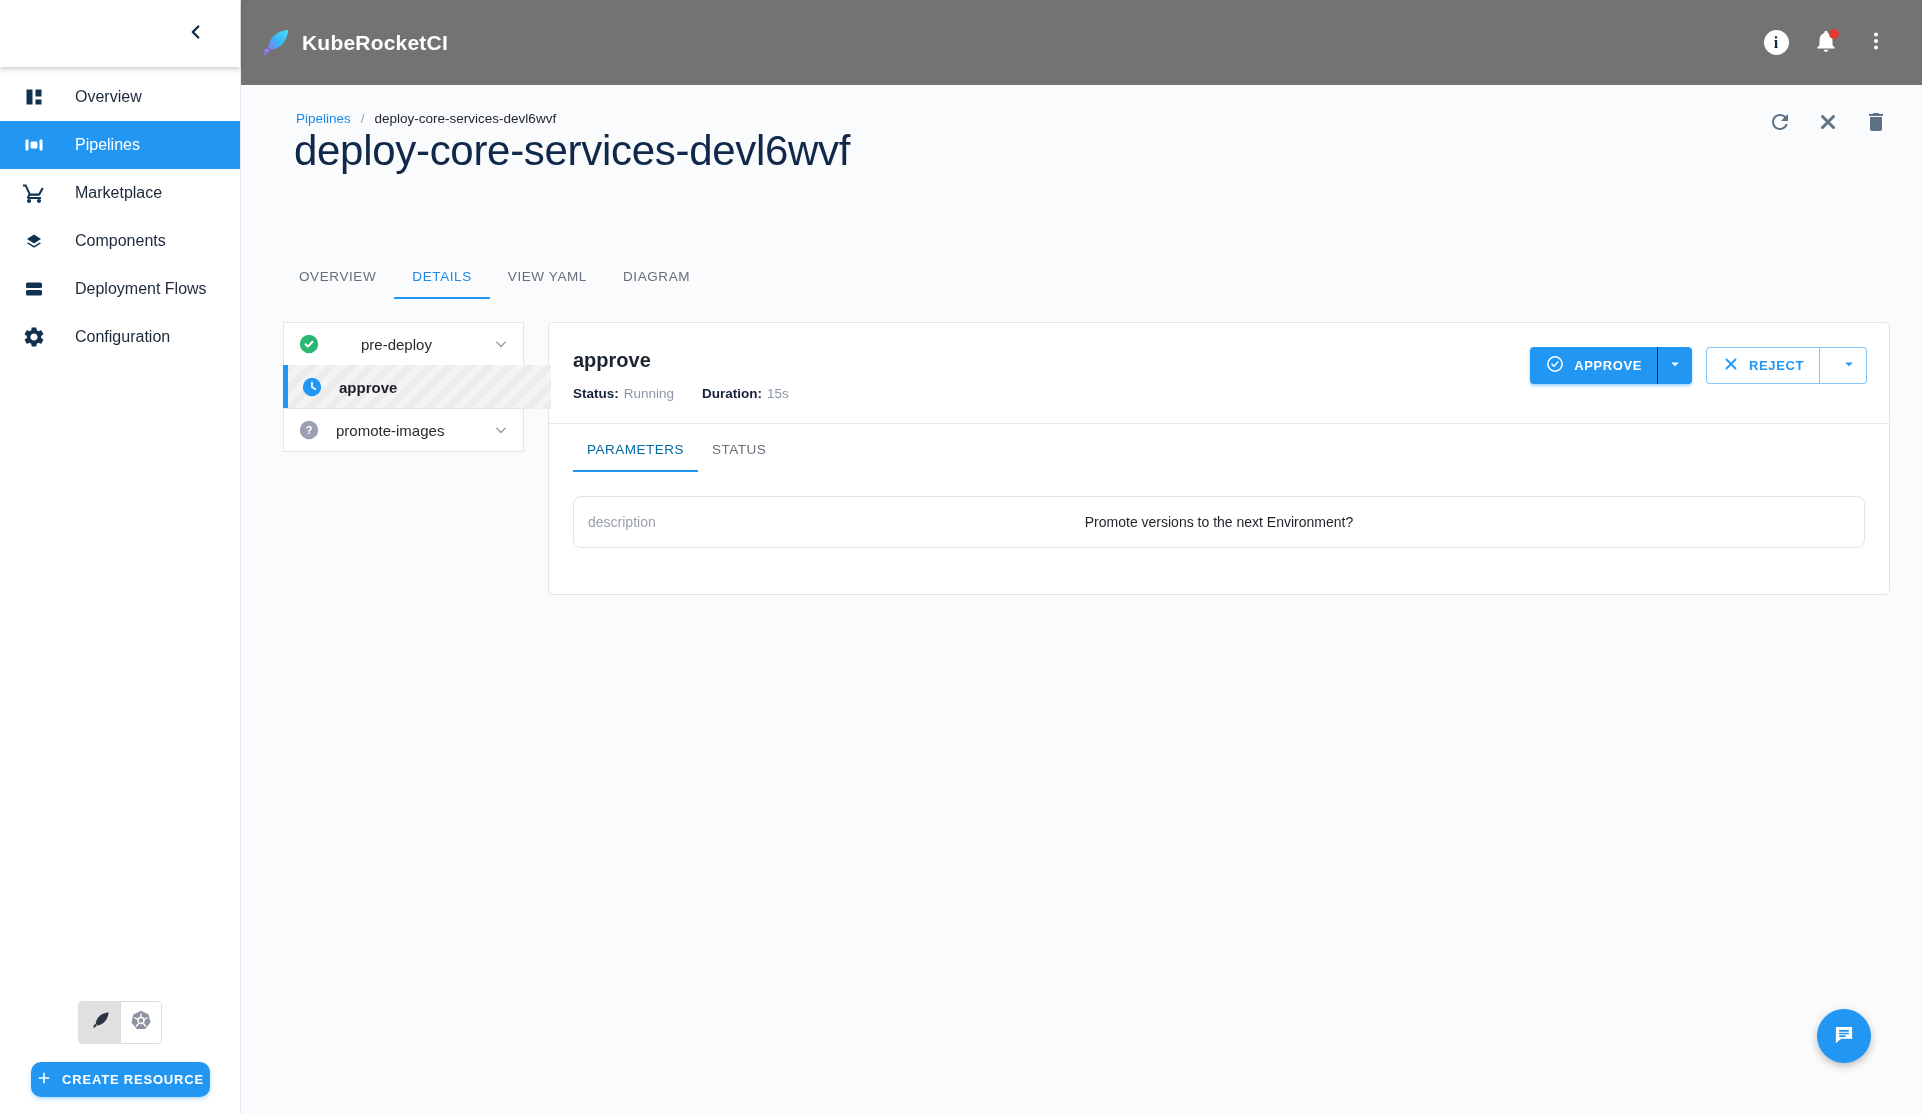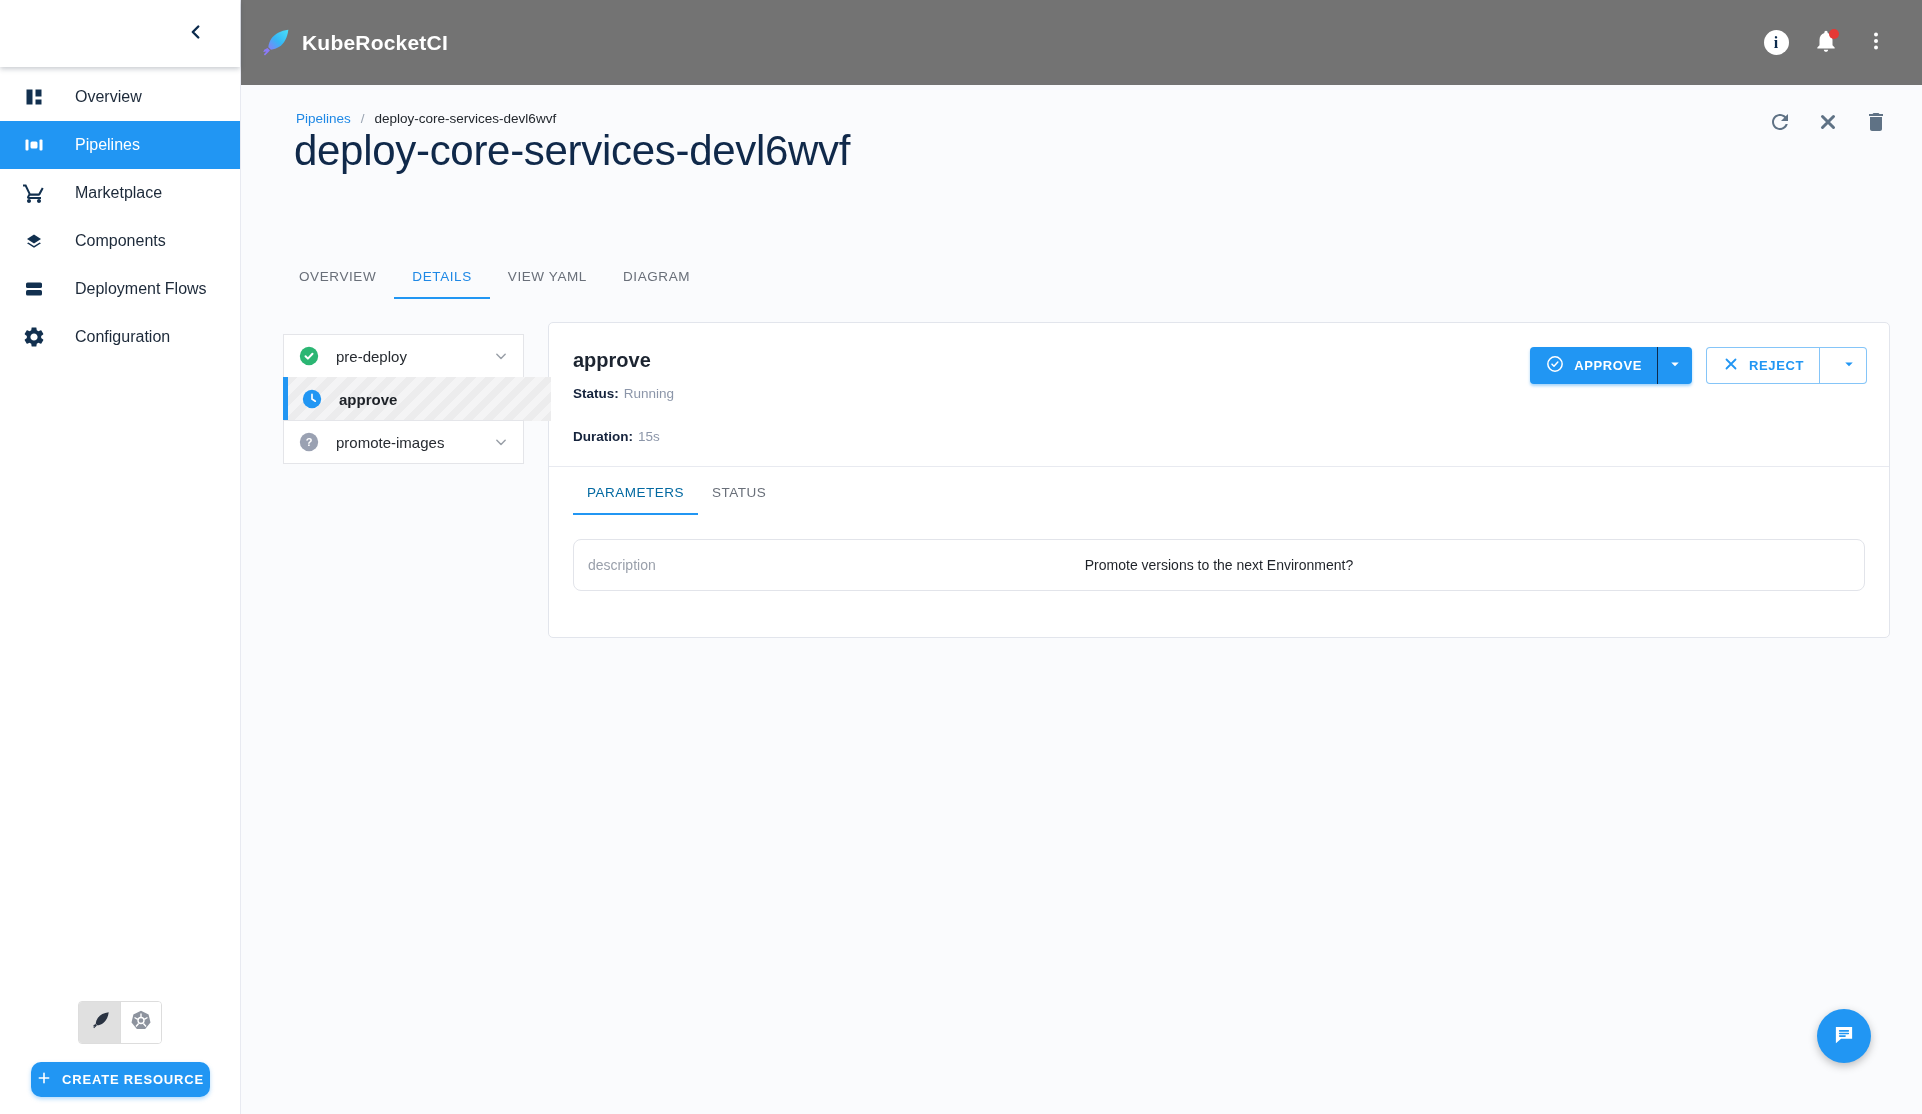--- a/index.html
+++ b/index.html
@@ -46,33 +46,33 @@
 
   .page-tabs { position:absolute; left:40px; top:188px; display:flex; }
   .page-tab { height:44px; padding:0 18px; display:flex; align-items:center; font-size:13.5px; font-weight:500; letter-spacing:0.6px; color:#696f79; cursor:pointer; border-bottom:2px solid transparent; background:transparent; border-top:none; border-left:none; border-right:none; font-family:"Liberation Sans", sans-serif; }
   .page-tab.active { color:#1e88e5; border-bottom-color:#2196f3; }
 
   .content-row { position:absolute; left:42px; top:255px; right:32px; display:flex; align-items:flex-start; }
 
   
   .tree { width:241px; flex:none; position:relative; z-index:3; }
   .tree-row { height:44px; background:#fff; border:1px solid #e4e5e9; margin-top:-1px; display:flex; align-items:center; padding:0 12px 0 14px; cursor:pointer; }
-  .tree-row:first-child { margin-top:12px; }
+  .tree-row:first-child { margin-top:0;gap:25px; }
   .tree-label { margin-left:16px; font-size:15px; color:#272b31; flex:1; }
   .tree-chevron { color:#9aa0a8; display:flex; }
   .tree-row.selected { width:268px; border:none; border-left:5px solid #2196f3; padding-left:13px;
      background:repeating-linear-gradient(135deg, #ececed 0px, #ececed 7px, #f4f4f5 7px, #f4f4f5 14px); }
   .tree-row.selected .tree-label { font-weight:700; color:#1d2127; }
   .status-dot { width:22px; height:22px; flex:none; }
 
   
   .panel { flex:1; margin-left:24px; background:#fff; border:1px solid #e2e5ec; border-radius:5px; position:relative; padding-bottom:46px; }
   .panel-head { padding:26px 24px 0 24px; }
   .panel-title { font-size:20px; font-weight:700; color:#1c2430; }
-  .panel-status { margin-top:14px; font-size:13.5px; display:flex; gap:28px;flex-direction:column; }
+  .panel-status { margin-top:14px; font-size:13.5px; display:flex; gap:28px; }
   .panel-status b { color:#15233c; font-weight:700; }
   .panel-status .val { color:#8c96a9; margin-left:5px; }
   .panel-buttons { position:absolute; top:24px; right:22px; display:flex; gap:14px; }
   .split-btn { display:flex; height:37px; border-radius:4px; overflow:hidden; }
   .split-btn.filled { background:#2196f3; box-shadow:0 2px 3px rgba(33,150,243,0.4); }
   .split-main { display:flex; align-items:center; gap:9px; padding:0 15px; border:none; background:transparent; color:#fff; font-size:13px; font-weight:700; letter-spacing:0.6px; cursor:pointer; font-family:"Liberation Sans", sans-serif; }
   .split-arrow { width:34px; border:none; background:transparent; display:flex; align-items:center; justify-content:center; cursor:pointer; }
   .split-btn.filled .split-main { border-right:1px solid #0d2b4d; }
   .split-btn.outlined { border:1px solid rgba(33,150,243,0.55); background:#fff;gap:12px; }
   .split-btn.outlined .split-main { color:#2196f3; border-right:1px solid rgba(33,150,243,0.55); }

